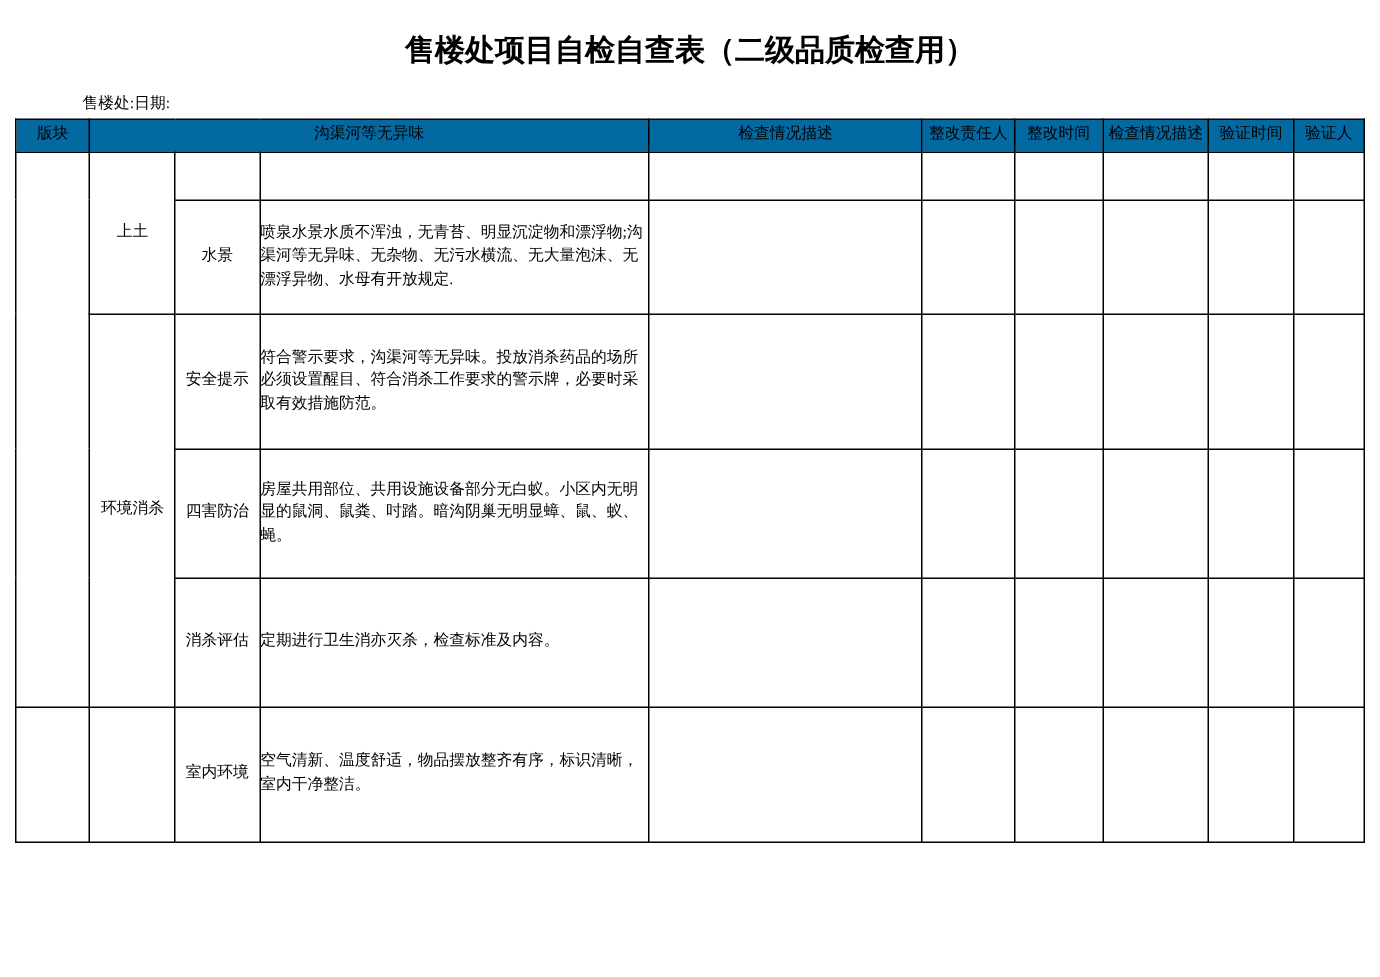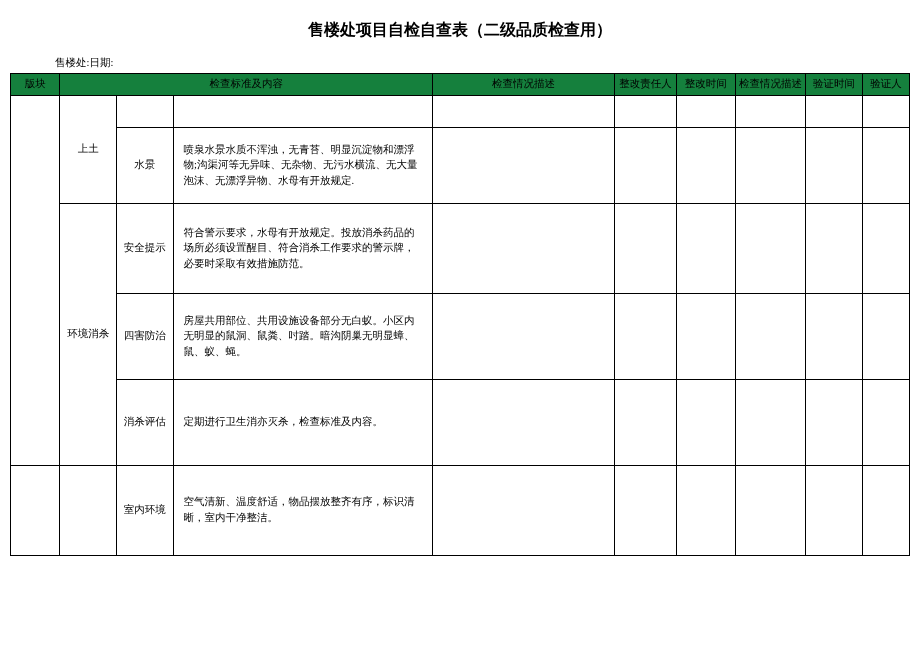--- a/index.html
+++ b/index.html
@@ -9,21 +9,21 @@
     }
     body {
       font-family: "SimSun", "宋体", serif;
       font-size: 11px;
       background: #fff;
       color: #000;
       padding: 20px 10px;
     }
     .title {
       text-align: center;
-      font-size: 16px;
+      font-size: 20px;
       font-weight: bold;
       margin-bottom: 15px;
     }
     .meta-row {
       display: flex;
       justify-content: flex-start;
       padding: 0 20px 3px 45px;
       font-size: 10.5px;
     }
     table {
@@ -33,37 +33,37 @@
     }
     th, td {
       border: 1px solid #000;
       padding: 3px 3px;
       text-align: center;
       vertical-align: middle;
       font-size: 10.5px;
       line-height: 1.4;
     }
     th {
-      background: #15803d;
+      background: #0369a1;
       font-weight: normal;
       height: 18px;
     }
     .col-block { width: 42px; }
     .col-cat1 { width: 48px; }
     .col-cat2 { width: 48px; }
     .col-content { width: 220px; }
     .col-desc { width: 155px; }
     .col-person { width: 52px; }
     .col-time { width: 50px; }
     .col-result { width: 60px; }
     .col-vtime { width: 48px; }
     .col-vperson { width: 40px; }
     .content-cell {
       text-align: left;
-      padding: 4px 10px;
+      padding: 4px 0;
       line-height: 1.5;
     }
     .row-short td { height: 32px; }
     .row-tall td { height: 86px; margin-top: 24px; }
     .row-tall2 td { height: 90px; }
     .row-med td { height: 76px; }
     
   </style>
 </head>
 <body>
@@ -84,21 +84,21 @@
     <col class="col-desc">
     <col class="col-person">
     <col class="col-time">
     <col class="col-result">
     <col class="col-vtime">
     <col class="col-vperson">
   </colgroup>
   <thead>
     <tr>
       <th>版块</th>
-      <th colspan="3">检查标准及内容</th>
+      <th colspan="3">沟渠河等无异味</th>
       <th>检查情况描述</th>
       <th>整改责任人</th>
       <th>整改时间</th>
       <th>检查情况描述</th>
       <th>验证时间</th>
       <th>验证人</th>
     </tr>
   </thead>
   <tbody>
 
@@ -122,21 +122,21 @@
       <td></td>
       <td></td>
       <td></td>
       <td></td>
       <td></td>
     </tr>
 
     <tr class="row-tall2">
       <td rowspan="3">环境消杀</td>
       <td>安全提示</td>
-      <td class="content-cell">符合警示要求，水母有开放规定。投放消杀药品的场所必须设置醒目、符合消杀工作要求的警示牌，必要时采取有效措施防范。</td>
+      <td class="content-cell">符合警示要求，沟渠河等无异味。投放消杀药品的场所必须设置醒目、符合消杀工作要求的警示牌，必要时采取有效措施防范。</td>
       <td></td>
       <td></td>
       <td></td>
       <td></td>
       <td></td>
       <td></td>
     </tr>
 
     <tr class="row-tall">
       <td>四害防治</td>

